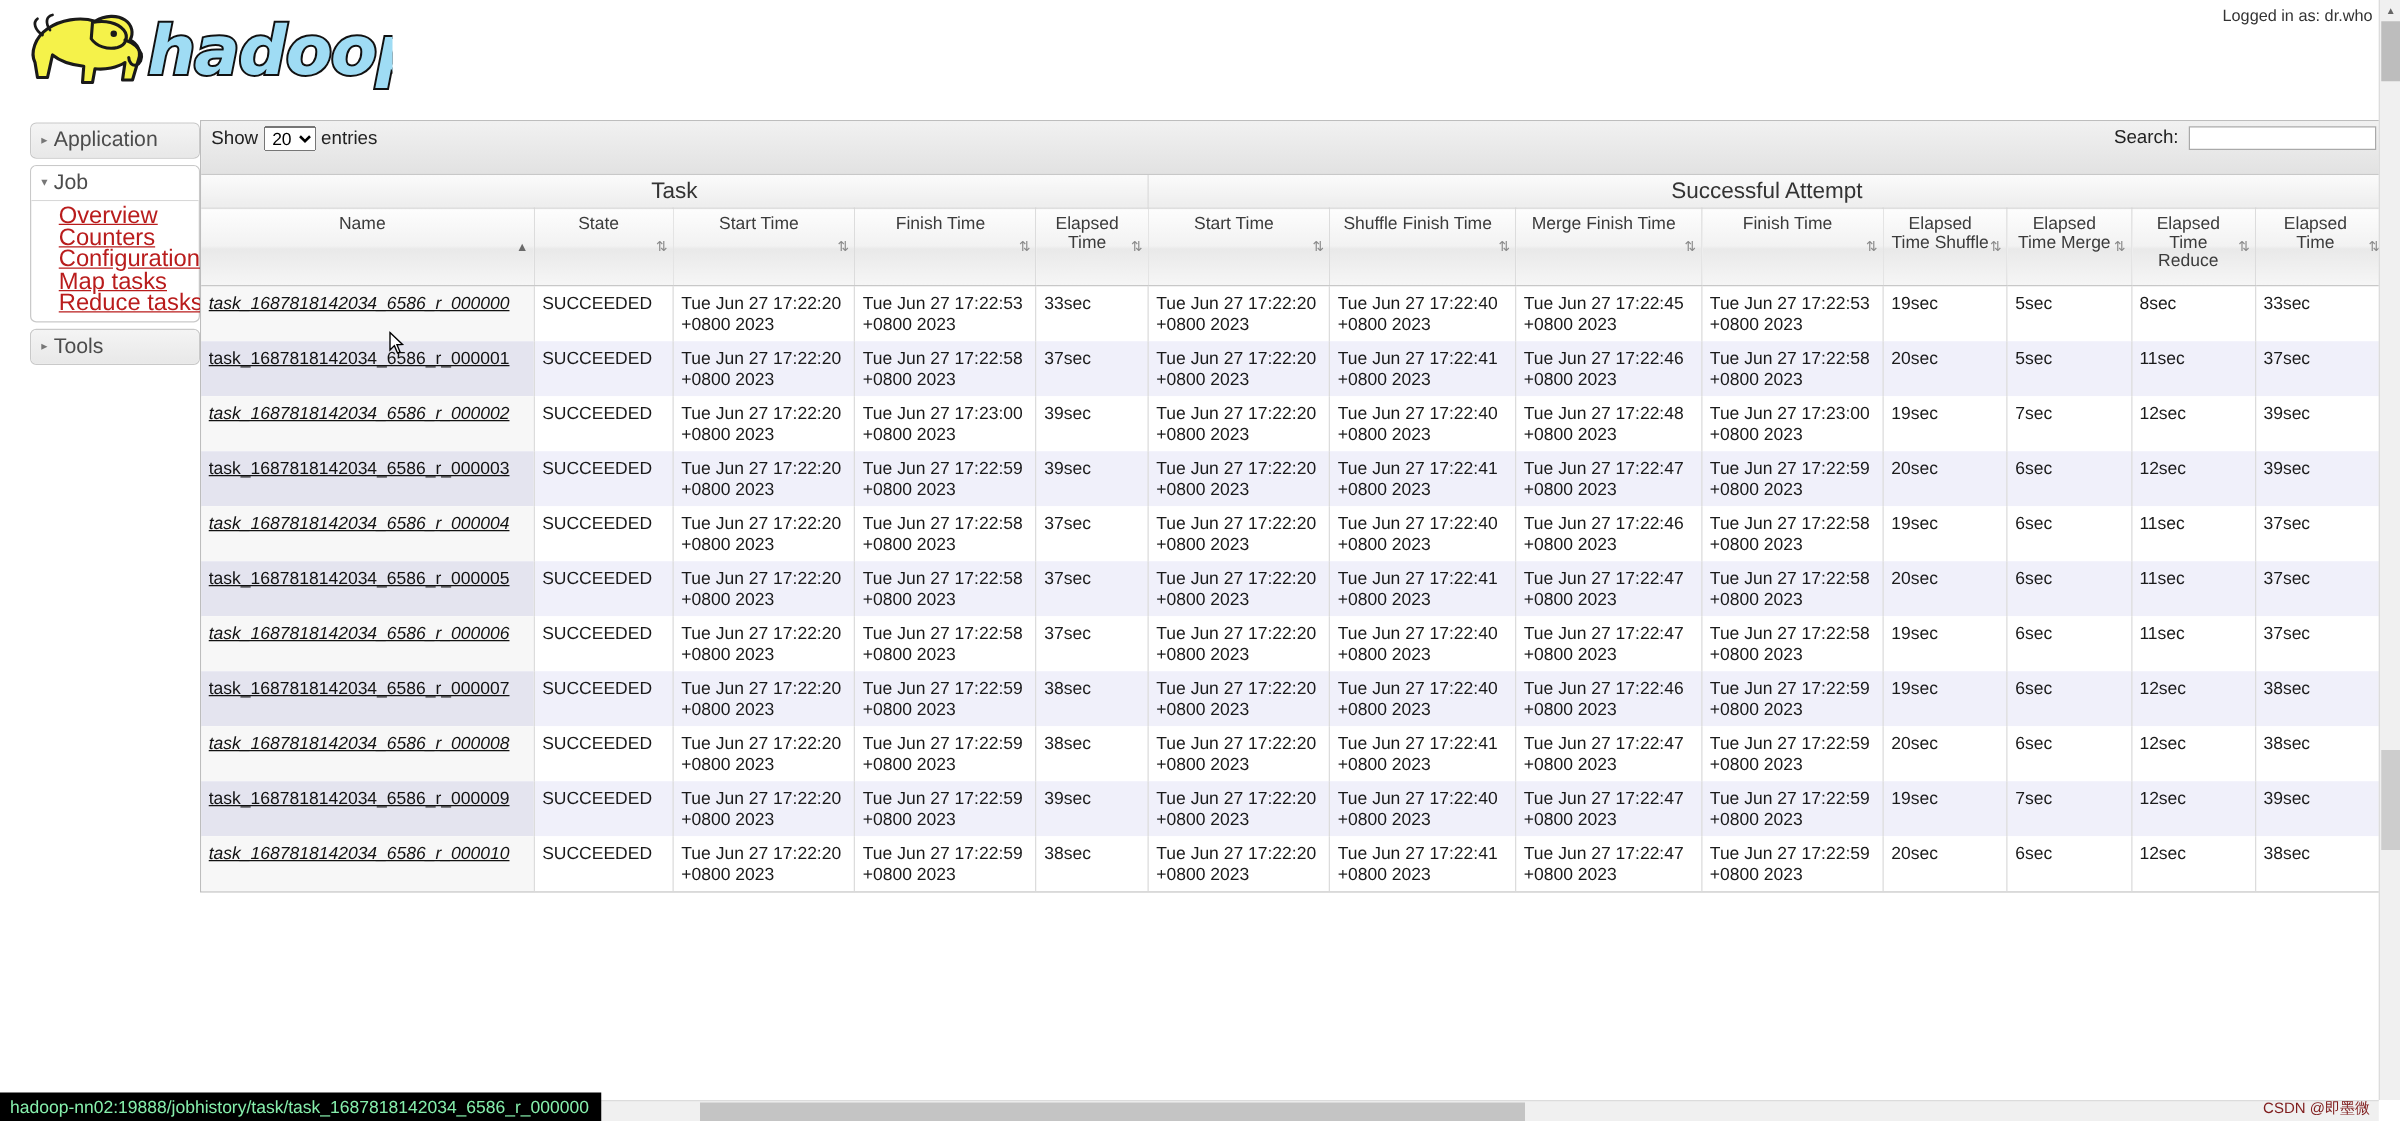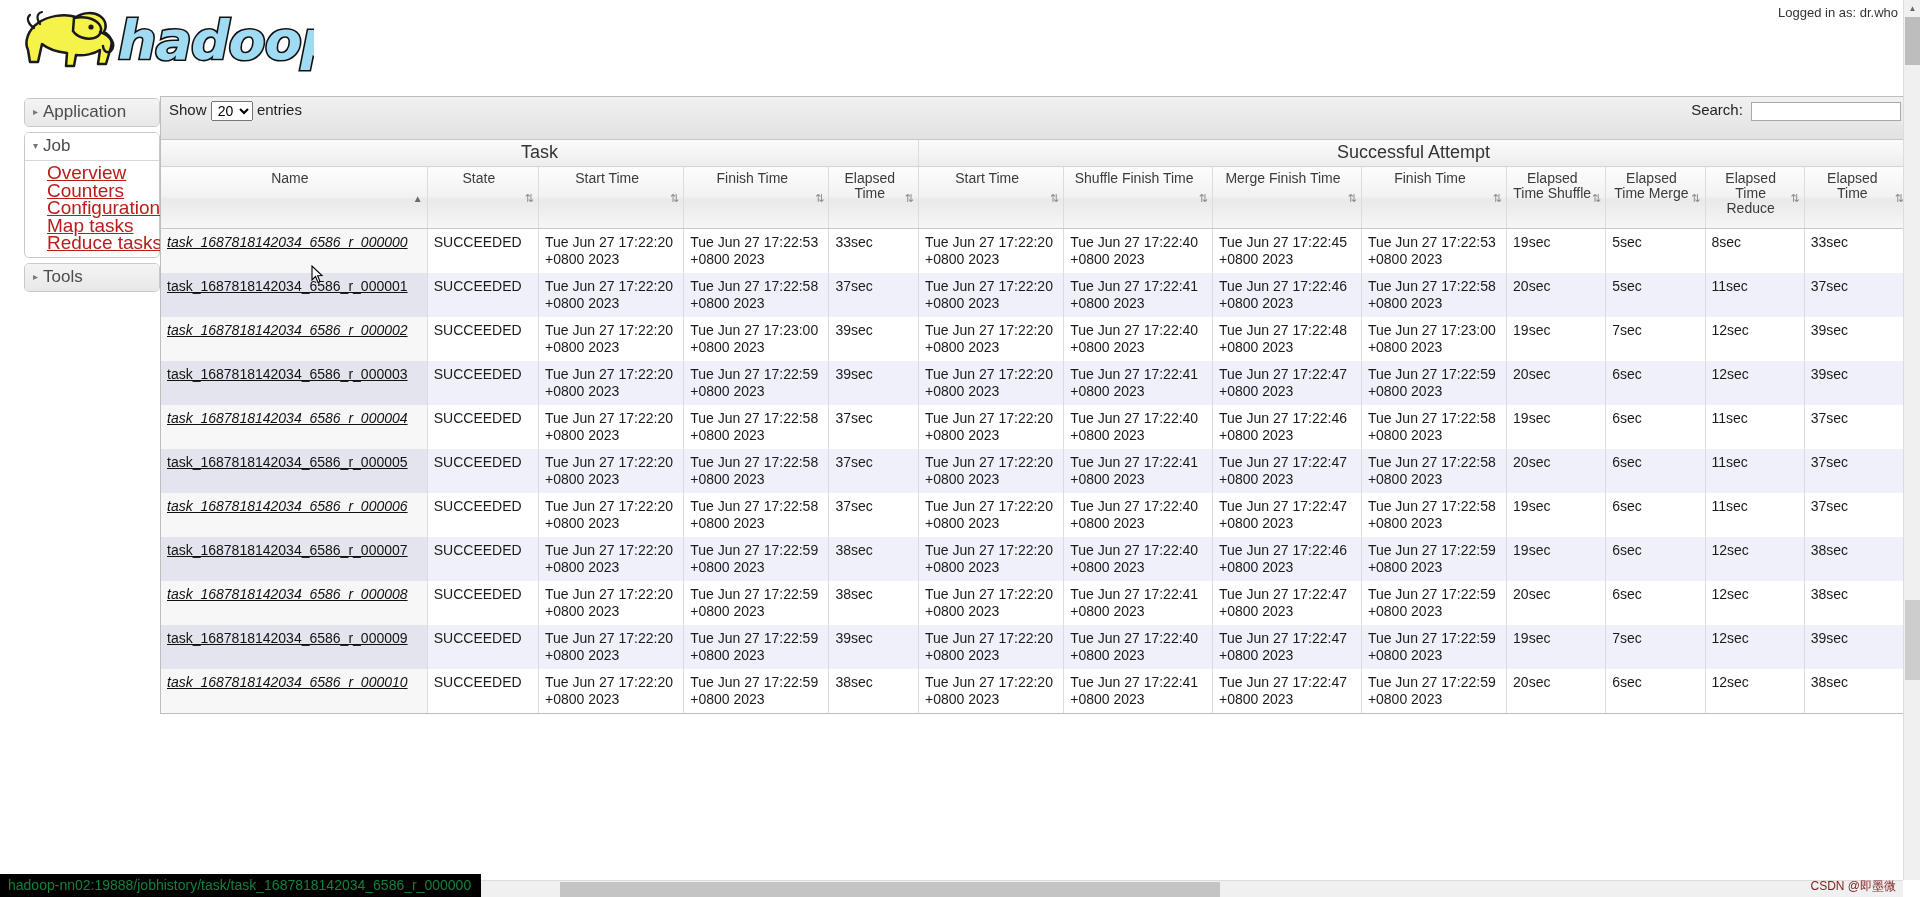--- a/index.html
+++ b/index.html
@@ -143,21 +143,21 @@
   tr.odd td.namecell  { background: #f7f7f7; font-style: italic; }
   tr.even td.namecell { background: #e4e4ef; }
   td.namecell { padding-left: 8px; }
   td.namecell a {
     color: #111; text-decoration: underline; font-size: 14px;
   }
 
   
   #statusbar {
     position: absolute; left: 0; bottom: 0;
-    background: #000; color: #15803d;
+    background: #000; color: #86efac;
     font-size: 14px;
     padding: 3px 10px 4px 8px;
     font-family: "Liberation Sans", sans-serif;
     white-space: nowrap;
     z-index: 40;
   }
 
   
   #vscroll {
     position: absolute; right: 0; top: 0;

